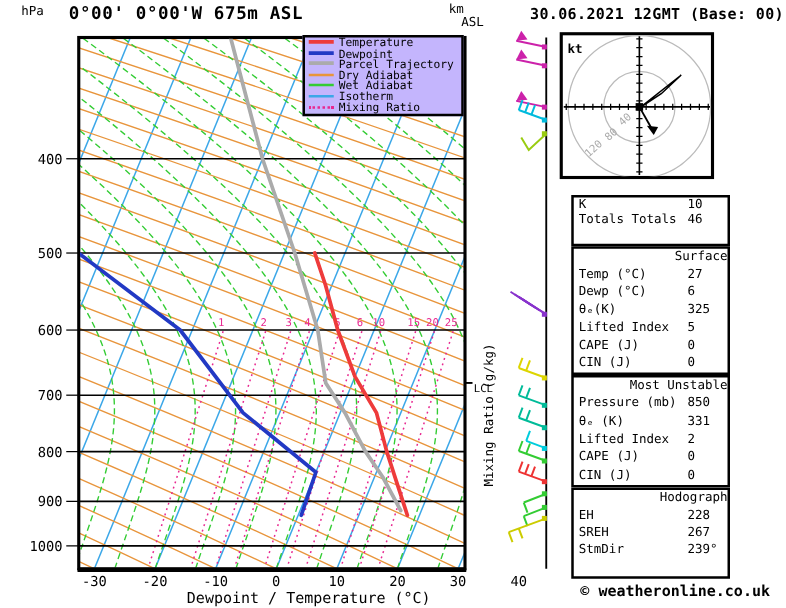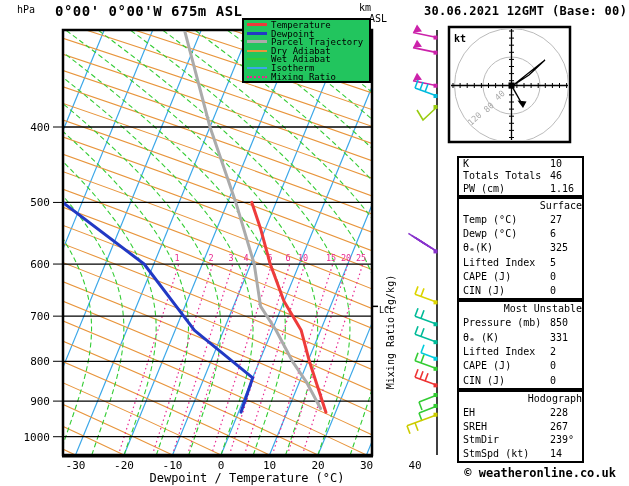--- a/index.html
+++ b/index.html
@@ -3,22 +3,22 @@
 <meta charset="utf-8">
 <style>
   html,body{margin:0;padding:0}
   body{width:629px;height:486px;background:#fff;position:relative;overflow:hidden;
        font-family:"DejaVu Sans Mono","Liberation Mono",monospace;color:#000}
   .abs{position:absolute}
   #chart-svg{position:absolute;left:0;top:0}
   .hdr-small{font-size:10px;line-height:11px}
   .title{font-size:14px;font-weight:bold;letter-spacing:.5px}
   .date{font-size:12px;font-weight:bold;letter-spacing:.3px}
-  .legend{position:absolute;left:242px;top:18px;width:129px;height:65px;border:2px solid #000;
-          background:#22c55e;font-size:9px;line-height:8.6px;padding:1px 0 0 3px;box-sizing:border-box;z-index:5}
+  .legend{position:absolute;left:242px;top:28px;width:129px;height:65px;border:2px solid #000;
+          background:#c4b5fd;font-size:9px;line-height:8.6px;padding:1px 0 0 3px;box-sizing:border-box;z-index:5}
   .legend-row{white-space:nowrap}
   .legend-swatch{display:inline-block;width:20px;height:0;vertical-align:2px;margin-right:4px}
   .tbl{position:absolute;left:457px;width:127px;border:2px solid #000;background:#fff;
        font-size:10px;box-sizing:border-box;z-index:5}
   .tbl-hdr{text-align:right}
   .tbl-row{position:relative;padding-left:4px;white-space:nowrap}
   .tbl-val{position:absolute;left:91px}
   .footer{position:absolute;left:428px;top:466px;width:188px;text-align:right;
           font-size:12px;font-weight:bold}
 </style>
@@ -326,21 +326,20 @@
     <div class="legend-row"><span class="legend-swatch" style="border-top: 2px solid rgb(232, 149, 60);"></span><span>Dry Adiabat</span></div>
     <div class="legend-row"><span class="legend-swatch" style="border-top: 2px solid rgb(51, 204, 51);"></span><span>Wet Adiabat</span></div>
     <div class="legend-row"><span class="legend-swatch" style="border-top: 2px solid rgb(59, 167, 232);"></span><span>Isotherm</span></div>
     <div class="legend-row"><span class="legend-swatch" style="border-top: 2px dotted rgb(232, 40, 144);"></span><span>Mixing Ratio</span></div>
   </div>
 
 <div id="tables-root">
     <div class="tbl" style="top: 156px; height: 41px; line-height: 12.3333px;">
       <div class="tbl-row"><span>K</span><span class="tbl-val">10</span></div>
       <div class="tbl-row"><span>Totals Totals</span><span class="tbl-val">46</span></div>
-      <div class="tbl-row"><span>PW (cm)</span><span class="tbl-val">1.16</span></div>
     </div>
     <div class="tbl" style="top: 197px; height: 103px; line-height: 14.1429px;">
       <div class="tbl-hdr">Surface</div>
       <div class="tbl-row"><span>Temp (°C)</span><span class="tbl-val">27</span></div>
       <div class="tbl-row"><span>Dewp (°C)</span><span class="tbl-val">6</span></div>
       <div class="tbl-row"><span>θₑ(K)</span><span class="tbl-val">325</span></div>
       <div class="tbl-row"><span>Lifted Index</span><span class="tbl-val">5</span></div>
       <div class="tbl-row"><span>CAPE (J)</span><span class="tbl-val">0</span></div>
       <div class="tbl-row"><span>CIN (J)</span><span class="tbl-val">0</span></div>
     </div>
@@ -350,17 +349,16 @@
       <div class="tbl-row"><span>θₑ (K)</span><span class="tbl-val">331</span></div>
       <div class="tbl-row"><span>Lifted Index</span><span class="tbl-val">2</span></div>
       <div class="tbl-row"><span>CAPE (J)</span><span class="tbl-val">0</span></div>
       <div class="tbl-row"><span>CIN (J)</span><span class="tbl-val">0</span></div>
     </div>
     <div class="tbl" style="top: 390px; height: 73px; line-height: 13.8px;">
       <div class="tbl-hdr">Hodograph</div>
       <div class="tbl-row"><span>EH</span><span class="tbl-val">228</span></div>
       <div class="tbl-row"><span>SREH</span><span class="tbl-val">267</span></div>
       <div class="tbl-row"><span>StmDir</span><span class="tbl-val">239°</span></div>
-      <div class="tbl-row"><span>StmSpd (kt)</span><span class="tbl-val">14</span></div>
     </div>
   </div>
 
 <div class="footer">© weatheronline.co.uk</div>
 
 </body></html>

